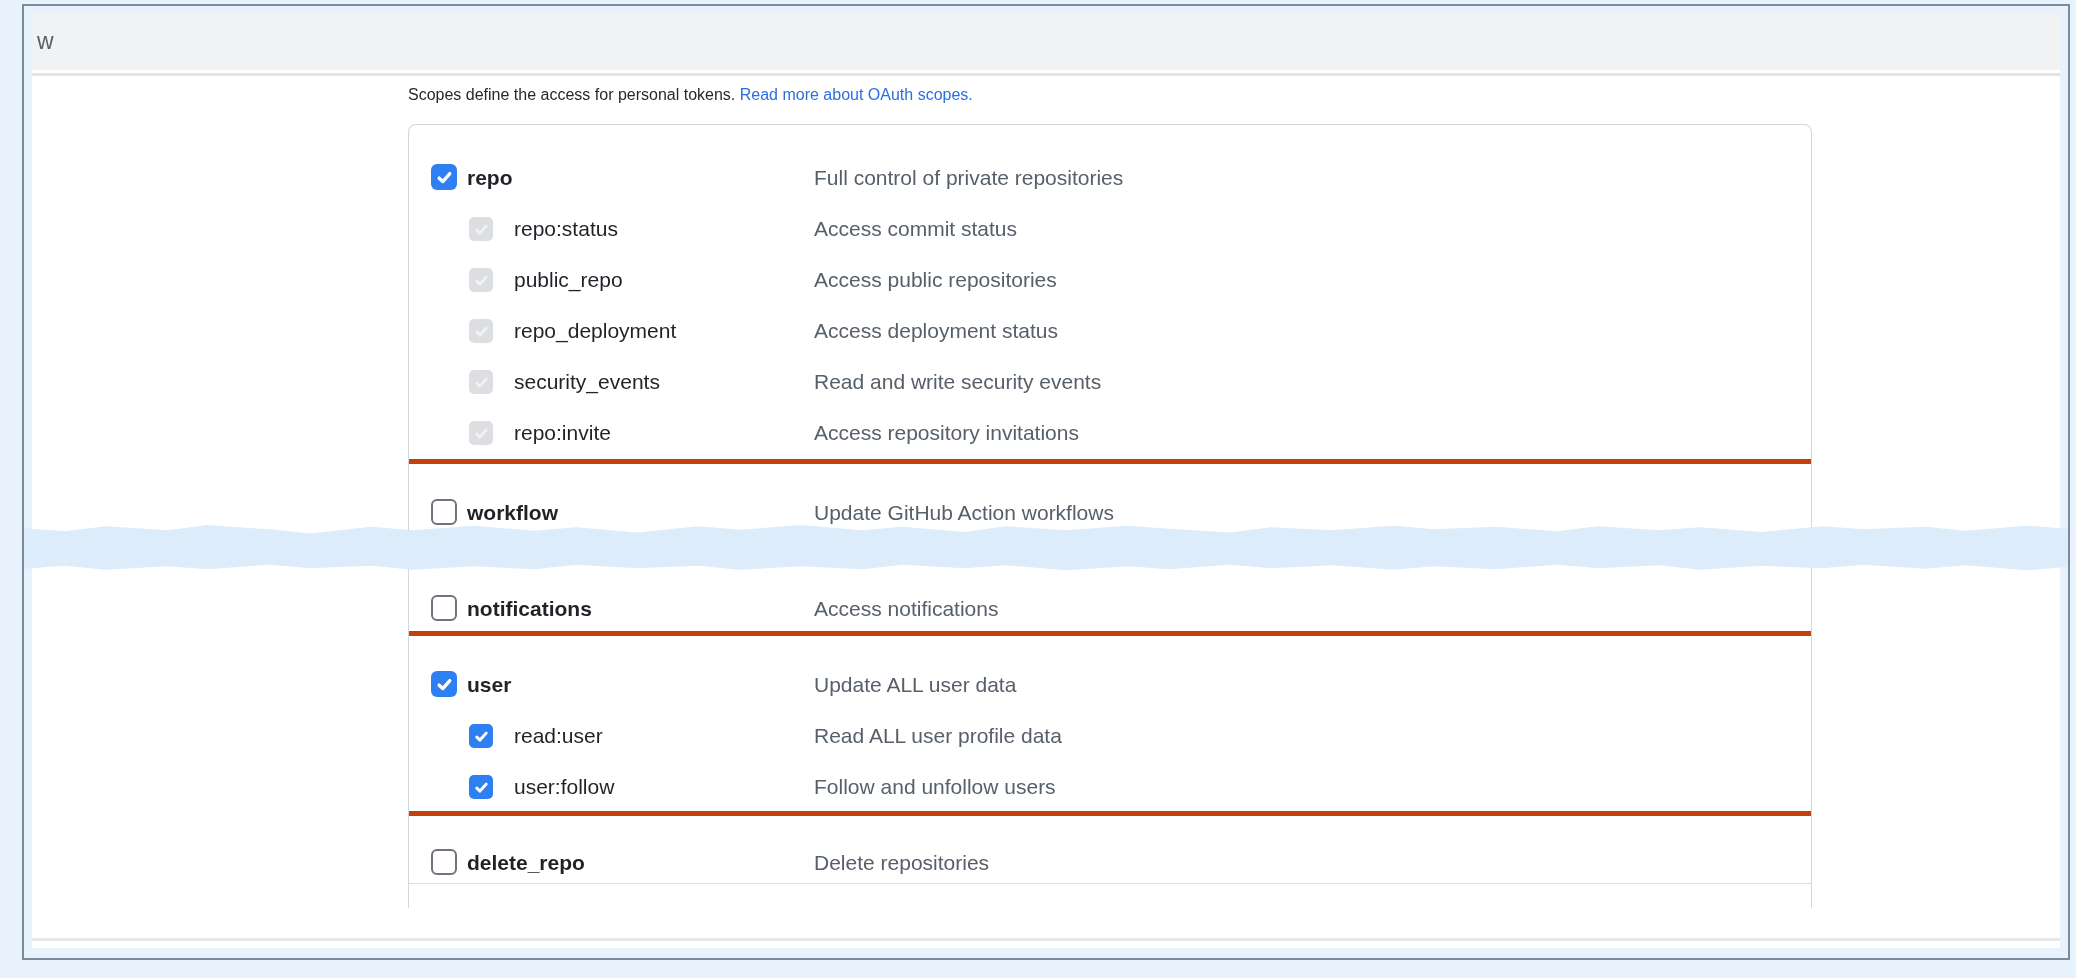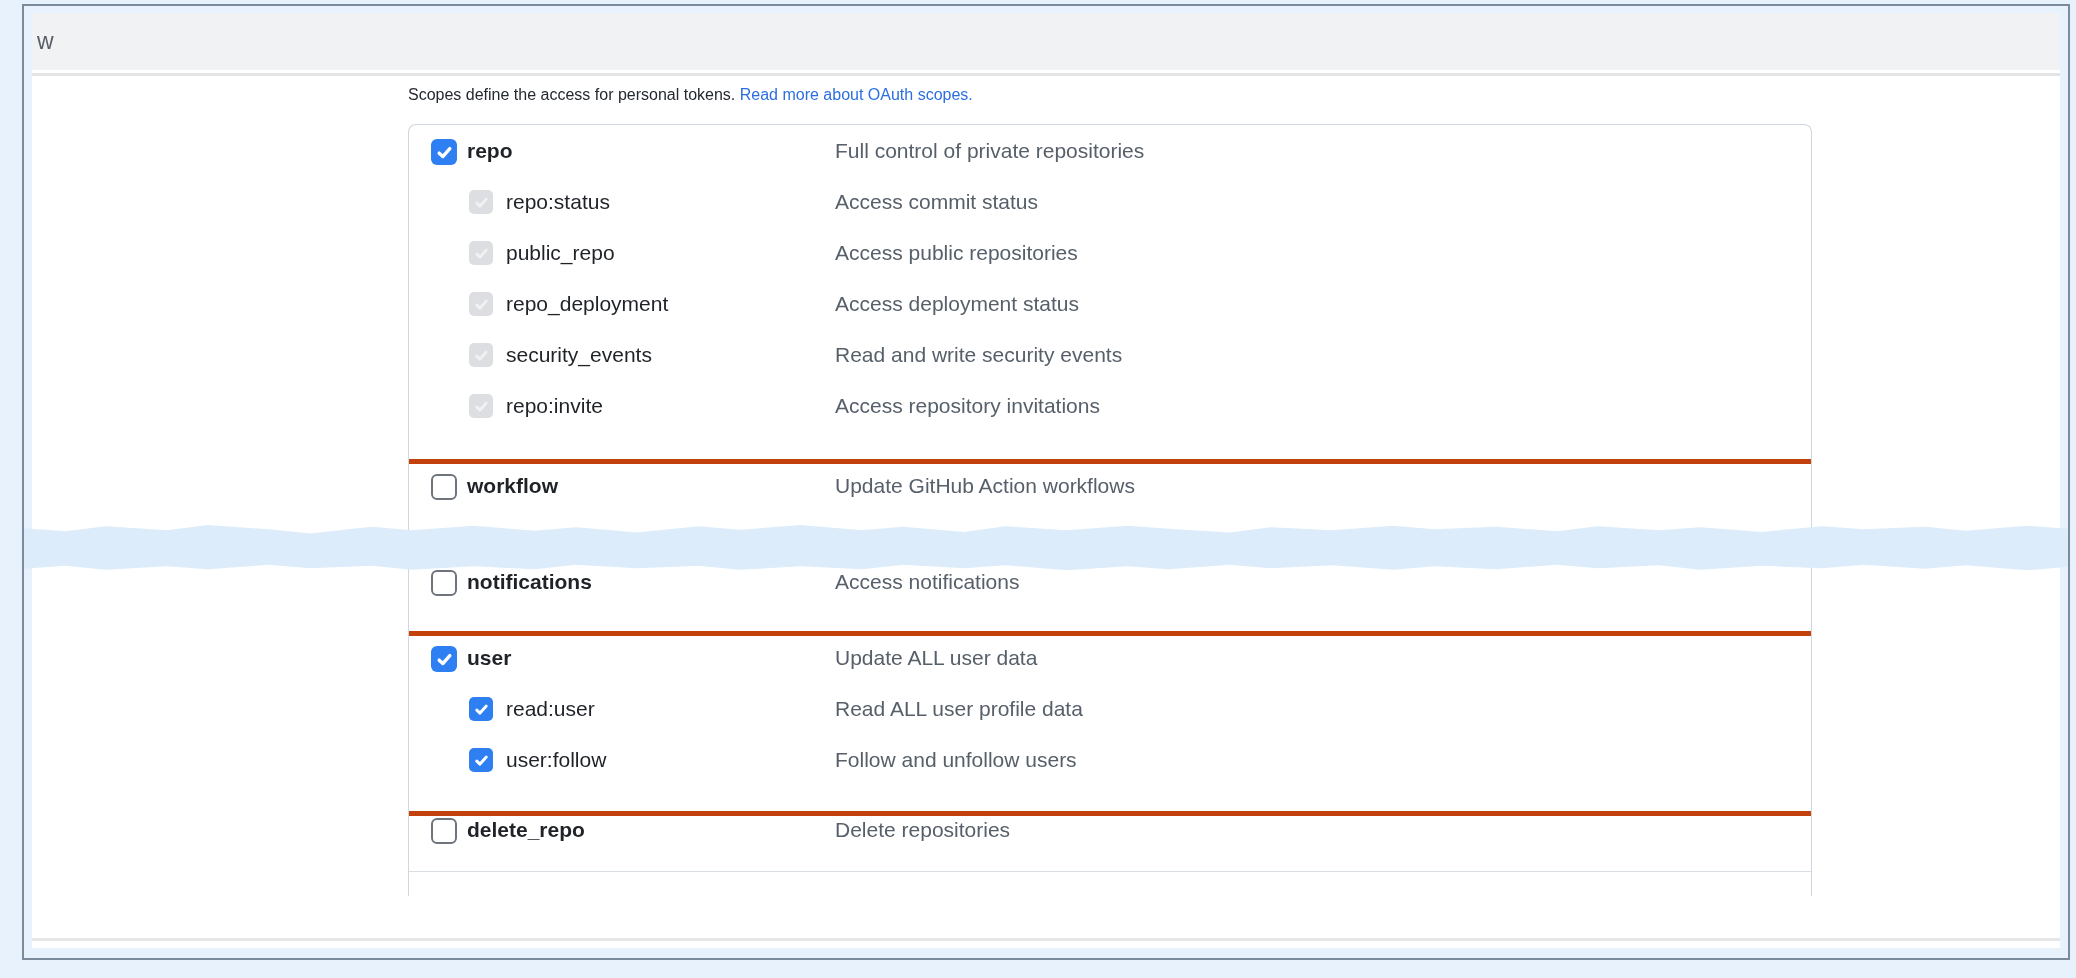--- a/index.html
+++ b/index.html
@@ -63,31 +63,31 @@
     background: #fff;
     border: 1px solid #d0d7de;
     border-bottom: none;
     border-radius: 8px 8px 0 0;
   }
   .scope-group + .scope-group { border-top: 5px solid #c2410c; }
   .g-repo          { padding: 14px 0; }
   .g-workflow      { padding: 10px 0; }
   .g-notifications { padding: 30px 0 10px; }
   .g-user          { padding: 10px 0 12px; }
-  .g-delete        { padding: 2px 0; border-bottom: 1px solid #d8dee4; }
+  .g-delete        { padding: 8px 0; border-bottom: 1px solid #d8dee4; }
   .box-tail { height: 24px; }
 
   .scope-row {
     position: relative;
     display: flex;
-    align-items: flex-start;
+    align-items: flex-end;
     height: 51px;
     padding-left: 22px;
   }
-  .scope-row.sub { padding-left: 60px; }
+  .scope-row.sub { padding-left: 60px; gap: 8px; }
 
   .cb {
     flex: 0 0 auto;
     width: 26px; height: 26px;
     border-radius: 6px;
     margin-right: 10px;
     display: flex; align-items: center; justify-content: center;
   }
   .sub .cb { width: 24px; height: 24px; border-radius: 5px; margin-right: 13px; }
   .cb.checked  { background: #2e7ff2; }
@@ -96,21 +96,21 @@
   .check { width: 17px; height: 17px; }
   .sub .check { width: 15px; height: 15px; }
   .check path { fill: none; stroke-width: 3.2; stroke-linecap: round; stroke-linejoin: round; }
   .checked .check path  { stroke: #ffffff; }
   .disabled .check path { stroke: #eff1f3; }
 
   .scope-name { font-size: 21px; color: #1f2328; }
   .scope-row.top .scope-name { font-weight: 700; }
   .scope-desc {
     position: absolute;
-    left: 426px;
+    left: 405px;
     font-size: 21px;
     color: #57606a;
     white-space: nowrap;
   }
   
   .page-bottom-rule {
     position: absolute;
     left: 0; right: 0; bottom: 7px;
     height: 3px;
     background: #e5e7e9;

